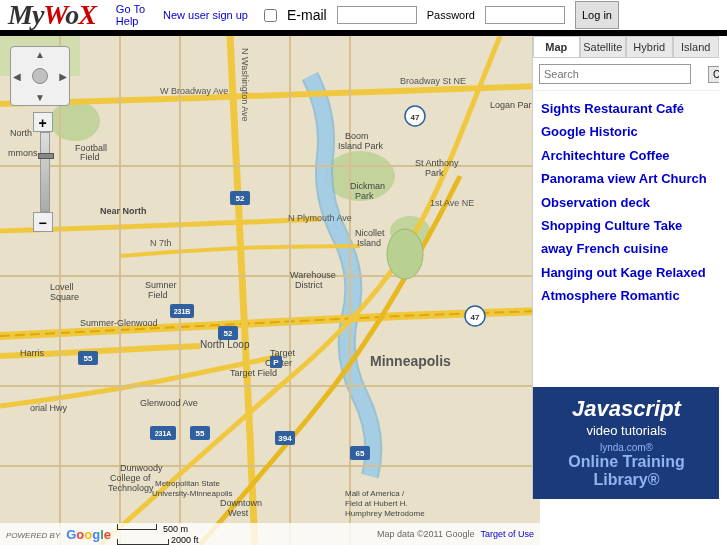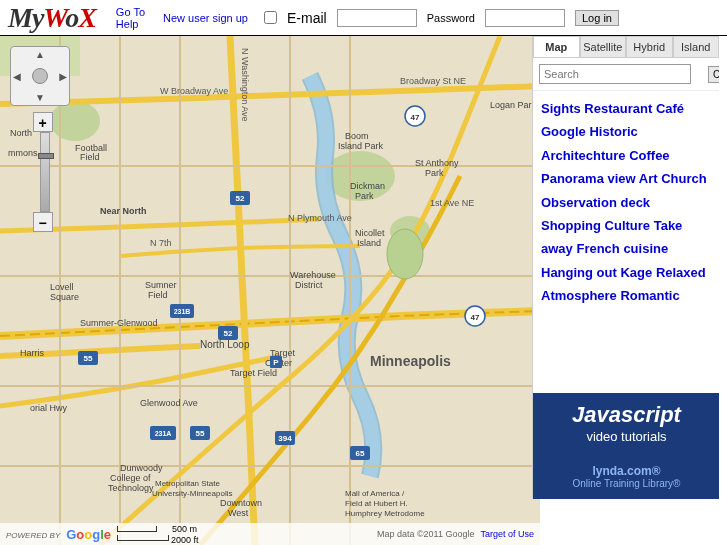--- a/index.html
+++ b/index.html
@@ -1,19 +1,19 @@
 <!DOCTYPE html>
 <html><head>
   <meta charset="utf-8">
   <style>
     * { margin: 0; padding: 0; box-sizing: border-box; }
     body { width: 727px; height: 545px; font-family: Arial, sans-serif; font-size: 12px; overflow: hidden; background: #fff; }
 
     
-    #header { display: flex; align-items: center; height: 36px; background: #fff; border-bottom: 1px solid #000000; padding: 0 8px; gap: 10px; }
+    #header { display: flex; align-items: center; height: 36px; background: #fff; border-bottom: 6px solid #000000; padding: 0 8px; gap: 10px; }
     #logo { font-family: Georgia, serif; font-size: 28px; font-style: italic; font-weight: bold; color: #333; letter-spacing: -1px; }
     #logo span.w { color: #c00; }
     #nav-links { display: flex; flex-direction: column; font-size: 11px; margin-left: 10px; }
     #nav-links a { color: #00c; text-decoration: none; }
     #go-to { display: flex; flex-direction: column; font-size: 11px; margin-left: 10px; }
     #go-to a { color: #00c; text-decoration: none; }
 
     
     #map-container { position: relative; width: 727px; height: 509px; overflow: hidden; }
 
@@ -49,22 +49,22 @@
 
     
     #categories { padding: 6px 8px; line-height: 1.8; font-size: 13px; font-weight: bold; color: #00c; }
     #categories a { color: #00c; text-decoration: none; cursor: pointer; }
 
     
     #ad-banner { position: absolute; bottom: 0; left: 0; width: 187px; background: #1a3a7a; color: #fff; text-align: center; padding: 10px 8px; }
     #ad-banner .ad-title { font-size: 22px; font-weight: bold; font-style: italic; line-height: 1.1; }
     #ad-banner .ad-subtitle { font-size: 13px; margin-top: 2px; }
     #ad-banner .ad-button { background: #f0c020; color: #333; font-size: 13px; font-weight: bold; border-radius: 12px; padding: 4px 16px; display: inline-block; margin: 6px 0; border: none; cursor: pointer; }
-    #ad-banner .ad-brand { color: #8fb4f0; font-size: 12px; font-weight: bold; margin-top: 20px; }
-    #ad-banner .ad-tagline { font-size: 10px; color: #8fb4f0; }
+    #ad-banner .ad-brand { color: #8fb4f0; font-size: 10px; font-weight: normal; margin-top: 4px; }
+    #ad-banner .ad-tagline { font-size: 16px; color: #8fb4f0; font-weight: bold; }
 
     
     #map-bottom { position: absolute; bottom: 0; left: 0; width: 540px; height: 22px; background: rgba(255,255,255,0.8); display: flex; align-items: center; font-size: 10px; padding: 0 6px; gap: 6px; }
     #scale-bar { display: flex; align-items: center; gap: 4px; }
     .scale-line { width: 50px; height: 6px; border: 1px solid #333; border-top: none; }
     #map-copyright { margin-left: auto; font-size: 9px; color: #666; }
 
     
     .google-logo { font-size: 13px; font-weight: bold; }
     .google-logo span.g { color: #4285f4; }
@@ -82,21 +82,21 @@
   <div id="go-to">
     <a>Go To</a>
     <a>Help</a>
   </div>
   <a style="font-size:11px; color:#00c; text-decoration:none; margin-left:8px;">New user sign up</a>
   <input type="checkbox" style="margin-left: 6px;">
   <label style="font-size:14px;">E-mail</label>
   <input type="text" style="height: 18px; width: 80px; border: 1px solid rgb(153, 153, 153); font-size: 11px;">
   <label style="font-size:11px;">Password</label>
   <input type="text" style="height: 18px; width: 80px; border: 1px solid rgb(153, 153, 153); font-size: 11px;">
-  <button style="height:16px; font-size:11px; background:#e0e0e0; border:1px solid #999; cursor:pointer; padding:0 6px;">Log in</button>
+  <button style="height:28px; font-size:11px; background:#e0e0e0; border:1px solid #999; cursor:pointer; padding:0 6px;">Log in</button>
 </div>
 
 <div id="map-container">
 
   <svg id="map-svg" viewBox="0 0 540 509" xmlns="http://www.w3.org/2000/svg">
 
     <rect width="540" height="509" fill="#e8e0c8"></rect>
 
     <rect x="0" y="0" width="80" height="40" fill="#c8dca0" opacity="0.7"></rect>
     <ellipse cx="75" cy="85" rx="25" ry="20" fill="#b8d090" opacity="0.8"></ellipse>
@@ -231,25 +231,25 @@
 
   <div id="map-bottom">
     <div>
       <span style="font-size:8px; color:#666;font-style:italic;">POWERED BY</span>
     </div>
     <div class="google-logo">
       <span class="g">G</span><span class="o1">o</span><span class="o2">o</span><span class="g2">g</span><span class="l">l</span><span class="e">e</span>
     </div>
     <div id="scale-bar">
       <div style="display:flex; flex-direction:column; gap:1px;">
-        <div style="display:flex; align-items:center; gap:15px;">
+        <div style="display:flex; align-items:flex-start; gap:6px;">
           <div class="scale-line" style="width:40px;"></div>
           <span style="font-size:9px;">500 m</span>
         </div>
-        <div style="display:flex; align-items:flex-start; gap:2px;">
+        <div style="display:flex; align-items:flex-end; gap:2px;">
           <div class="scale-line" style="width:52px;"></div>
           <span style="font-size:9px;">2000 ft</span>
         </div>
       </div>
     </div>
     <div id="map-copyright">Map data ©2011 Google</div>
     <span style="font-size:9px; color:#00c; cursor:pointer;">Target of Use</span>
   </div>
 
   <div id="right-panel">

